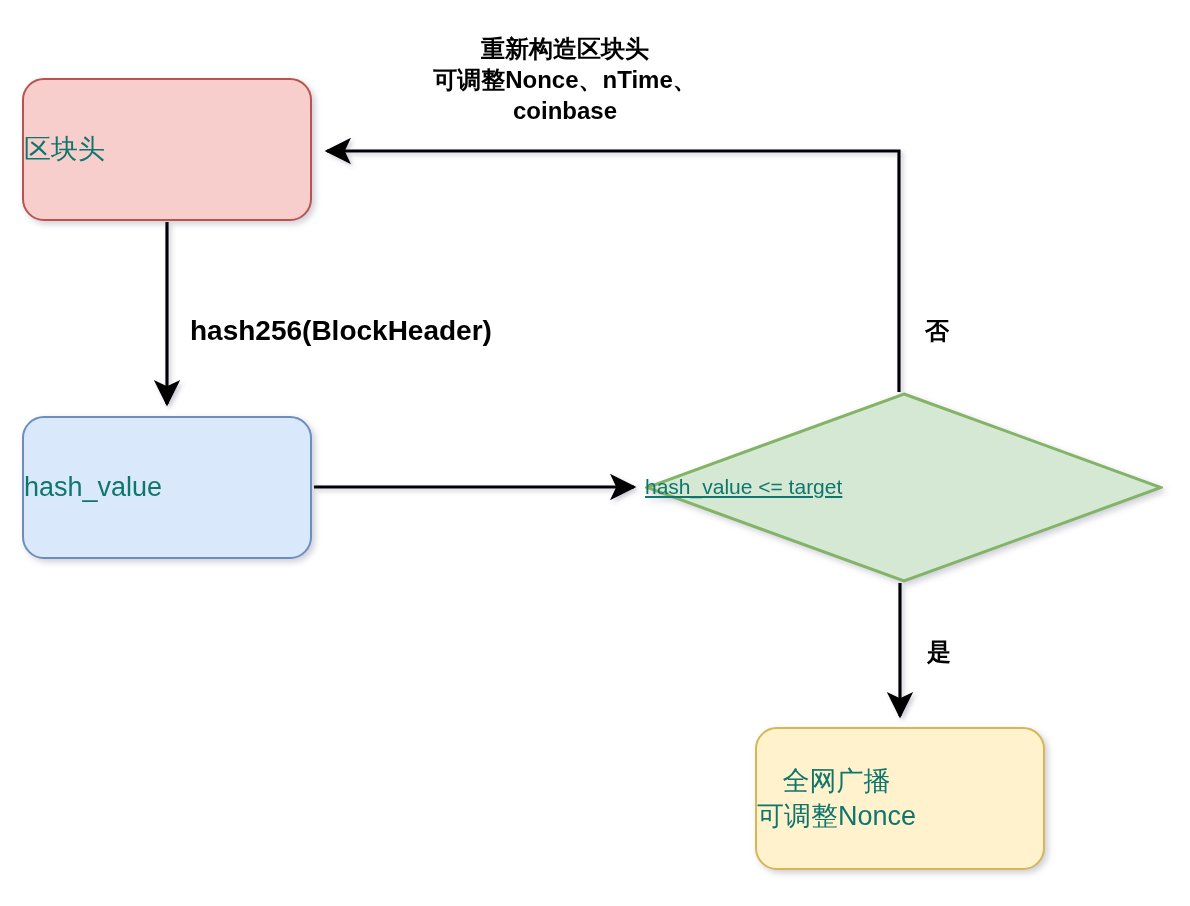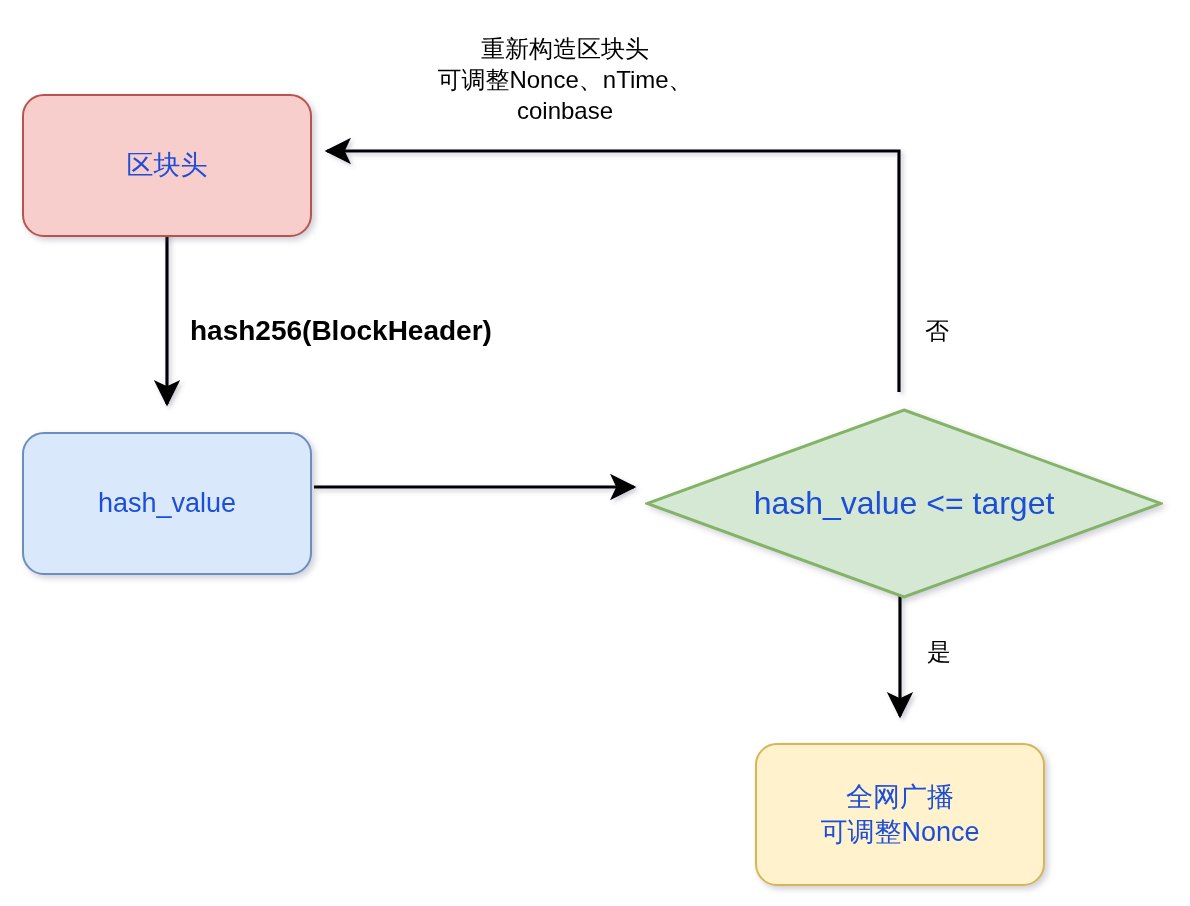--- a/index.html
+++ b/index.html
@@ -19,27 +19,25 @@
     left: 0;
     top: 0;
     width: 1190px;
     height: 906px;
   }
   .node {
     position: absolute;
     box-sizing: border-box;
     display: flex;
     align-items: center;
-    justify-content: center;
     text-align: center;
-    color: #1d4ed8;
+    color: #0f766e;
     line-height: 1.28;
     white-space: pre-line;
     filter: drop-shadow(3px 3px 3px rgba(80, 80, 110, 0.28));
-    margin-top: 16px;
   }
   
   #node-block-header {
     left: 22px;
     top: 78px;
     width: 290px;
     height: 143px;
     background: #f8cecc;
     border: 2px solid #b85450;
     border-radius: 22px;
@@ -66,41 +64,43 @@
     border: 2px solid #d6b656;
     border-radius: 22px;
     font-size: 27px;
   }
   
   #node-decision {
     left: 645px;
     top: 392px;
     width: 518px;
     height: 191px;
-    font-size: 32px;
+    font-size: 21px;
     filter: drop-shadow(3px 3px 3px rgba(80, 80, 110, 0.28));
+    text-decoration: underline;
   }
   #node-decision .diamond-svg {
     position: absolute;
     left: 0;
     top: 0;
     width: 518px;
     height: 191px;
   }
   #node-decision .diamond-label {
     position: relative;
     z-index: 2;
   }
   
   .edge-label {
     position: absolute;
     color: #000000;
     text-align: center;
     line-height: 1.3;
     white-space: pre-line;
+    font-weight: bold;
   }
   #label-rebuild {
     left: 380px;
     top: 33px;
     width: 370px;
     font-size: 24px;
   }
   #label-hash256 {
     left: 190px;
     top: 313px;

